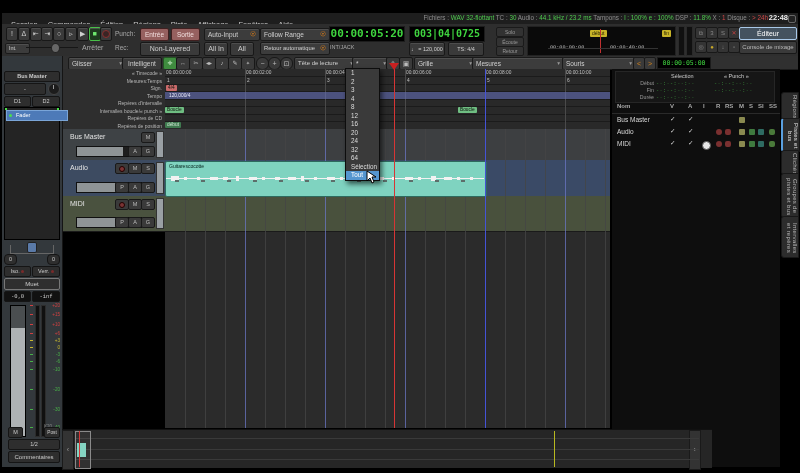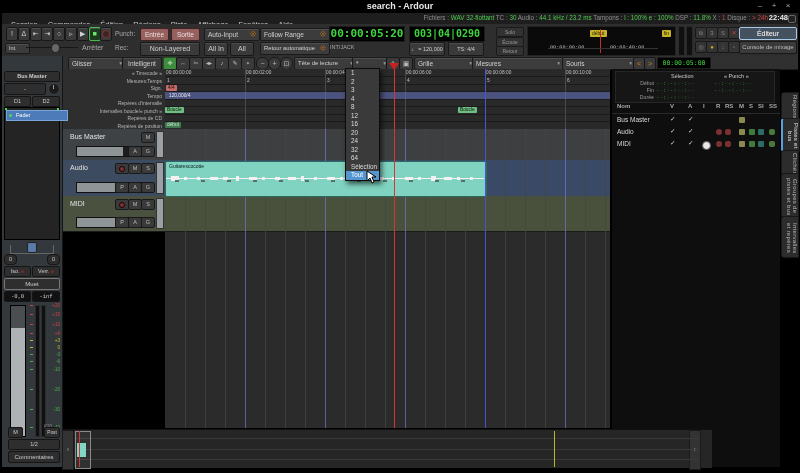--- a/index.html
+++ b/index.html
@@ -117,26 +117,20 @@
   #sum-end{position:absolute;left:492px;top:1px;width:1px;height:36px;background:#b8b820;}
   .sum-arrow{position:absolute;top:0;width:10px;height:38px;background:#333;border:1px solid #1a1a1a;
              color:#999;font-size:7px;text-align:center;line-height:38px;}
 </style>
 </head>
 <body>
 
 <div id="app">
 
   
-  <div class="abs" id="titlebar">
-    <div class="abs" id="title">search - Ardour</div>
-    <div class="abs winbtn" style="right:34px">–</div>
-    <div class="abs winbtn" style="right:20px">+</div>
-    <div class="abs winbtn" style="right:6px">×</div>
-  </div>
 
   
   <div class="abs" id="menubar">
     <span id="menu-items" style="position:absolute;left:4px;top:0"><span class="menuitem">Session</span><span class="menuitem">Commandes</span><span class="menuitem">Édition</span><span class="menuitem">Régions</span><span class="menuitem">Piste</span><span class="menuitem">Affichage</span><span class="menuitem">Fenêtres</span><span class="menuitem">Aide</span></span>
     <span class="abs" id="statusline"><span class="st-label"> Fichiers : </span><span class="st-green">WAV 32-flottant  </span><span class="st-label"> TC : </span><span class="st-green">30  </span><span class="st-label"> Audio : </span><span class="st-green">44.1 kHz / 23.2 ms  </span><span class="st-label"> Tampons : </span><span class="st-green">l : 100% e : 100%  </span><span class="st-label"> DSP : </span><span class="st-green">11.8%  </span><span class="st-label"> X : </span><span class="st-red">1  </span><span class="st-label"> Disque : </span><span class="st-red">&gt; 24h  </span></span>
     <span class="abs" id="wallclock">22:48</span>
     <span class="abs" id="recdot"></span>
   </div>
 
   
@@ -156,21 +150,21 @@
     <div class="abs combo" style="left:202px;top:4px;width:48px;height:11px"><span>Auto-Input</span><span class="odot">⦿</span></div>
     <div class="abs tbtn" style="left:202px;top:18px;width:22px">All In</div>
     <div class="abs tbtn" style="left:228px;top:18px;width:22px">All Disk</div>
 
     <div class="abs combo" style="left:258px;top:4px;width:62px;height:11px"><span>Follow Range</span><span class="odot">⦿</span></div>
     <div class="abs combo" style="left:258px;top:18px;width:62px;height:11px;font-size:5.8px"><span>Retour automatique</span><span class="odot">⦿</span></div>
 
     <div class="abs clock mono" style="left:327px;top:2px;width:74px;height:14px;font-size:11px;font-weight:bold;line-height:14px">00:00:05:20</div>
     <div class="abs lbl" style="left:328px;top:20px;font-size:5.5px">INT/JACK</div>
 
-    <div class="abs clock mono" style="left:407px;top:2px;width:74px;height:14px;font-size:10px;font-weight:bold;line-height:14px">003|04|0290</div>
+    <div class="abs clock mono" style="left:407px;top:2px;width:74px;height:14px;font-size:10px;font-weight:bold;line-height:14px">003|04|0725</div>
     <div class="abs tbtn" style="left:407px;top:18px;width:34px;font-size:5.5px">♩ = 120,000</div>
     <div class="abs tbtn" style="left:446px;top:18px;width:34px;font-size:5.5px">TS: 4/4</div>
 
     <span id="indicator-buttons"><div class="abs mini-ind" style="left: 494px; top: 3px;">Solo</div><div class="abs mini-ind" style="left: 494px; top: 12.5px;">Écoute</div><div class="abs mini-ind" style="left: 494px; top: 22px;">Retour</div></span>
 
     <div class="abs" style="left:525px;top:2px;width:147px;height:28px;background:#0a0a0a;border:1px solid #222">
       <div class="abs" style="left:62px;top:3px;height:7px;background:#c8b428;color:#211d02;font-size:5px;line-height:7px;padding:0 2px;border-radius:1px">début</div>
       <div class="abs" style="left:72px;top:2px;width:1px;height:24px;background:#c03030"></div>
       <div class="abs" style="right:4px;top:3px;height:7px;background:#c8b428;color:#211d02;font-size:5px;line-height:7px;padding:0 2px;border-radius:1px">fin</div>
       <div class="abs mono" style="left:22px;top:17px;font-size:5.2px;color:#bbb">00:00:00:00</div>

